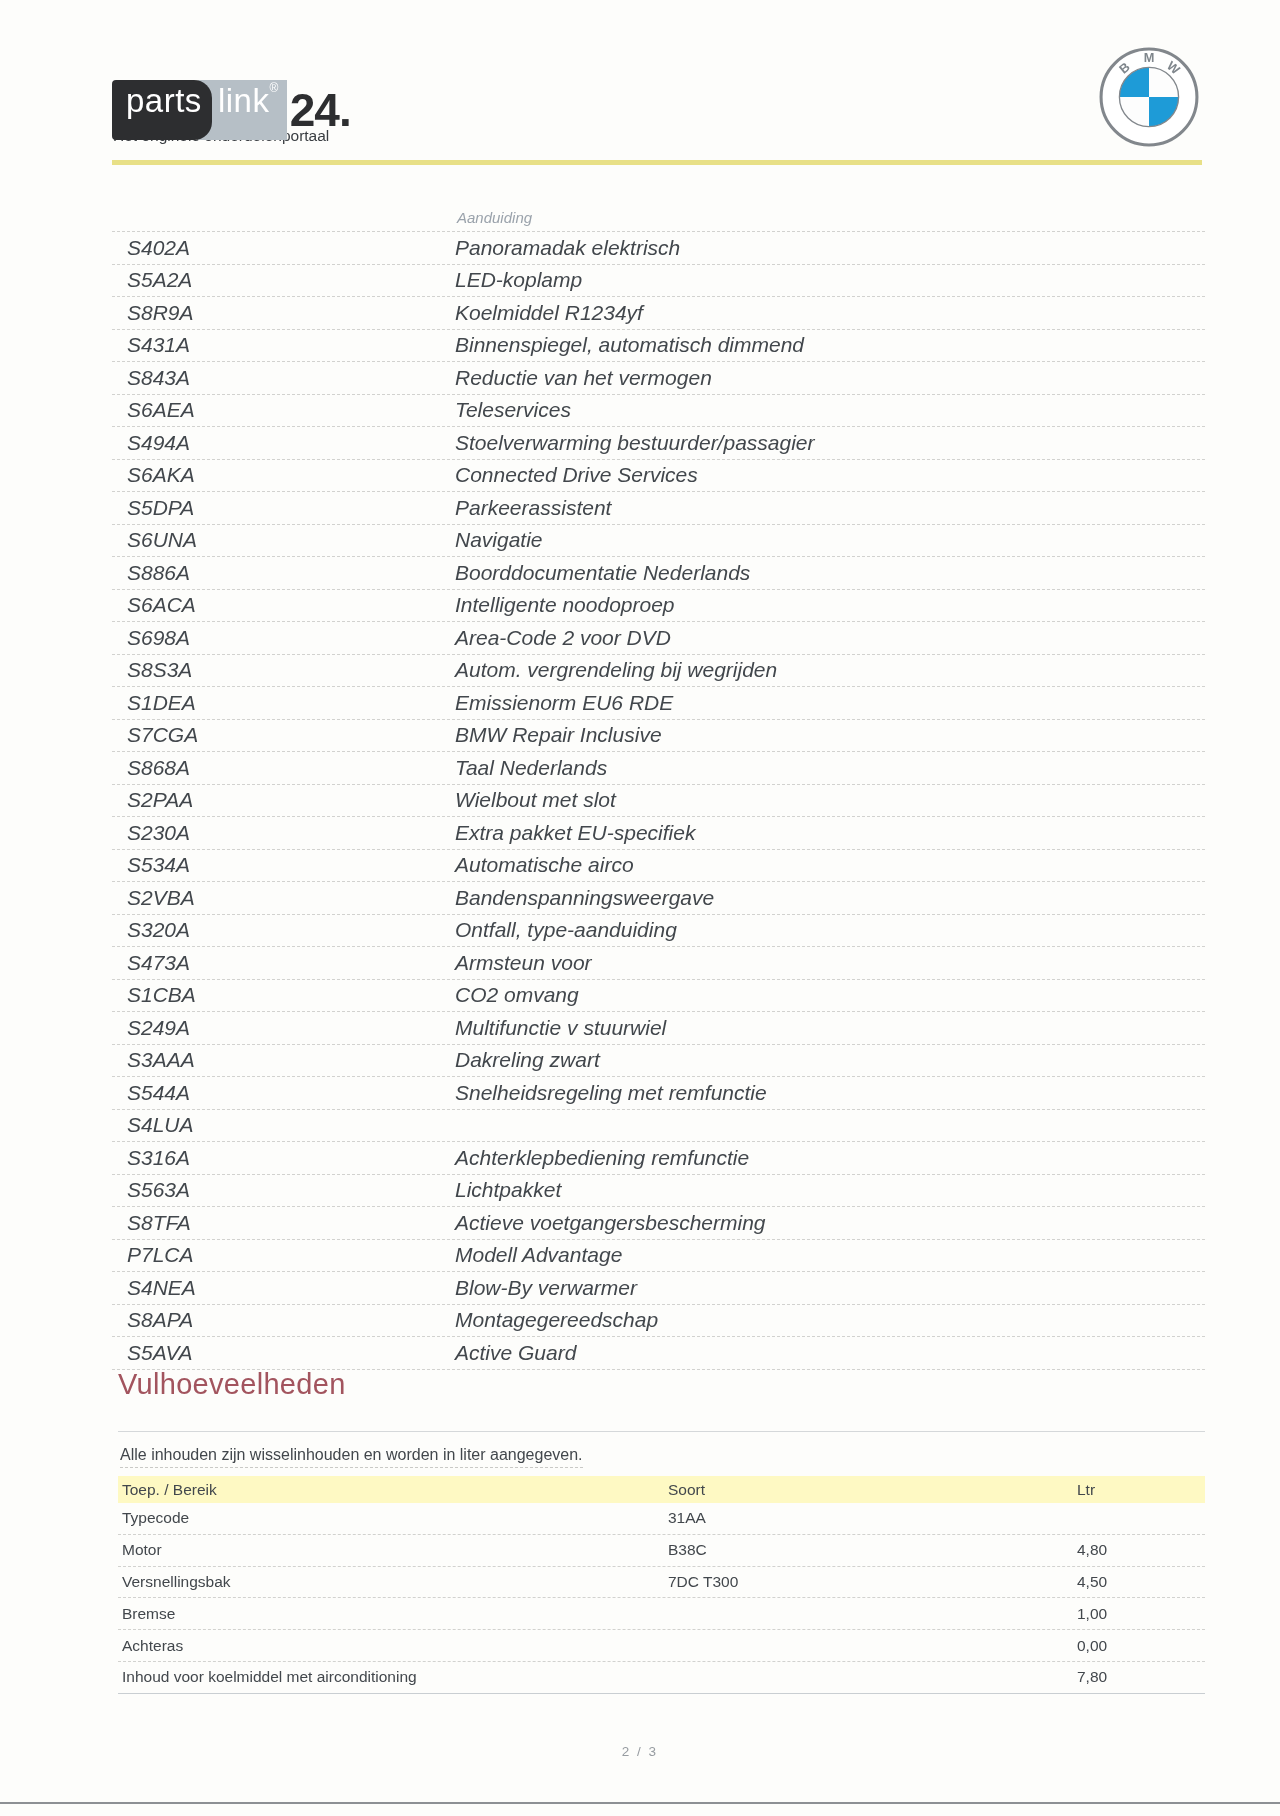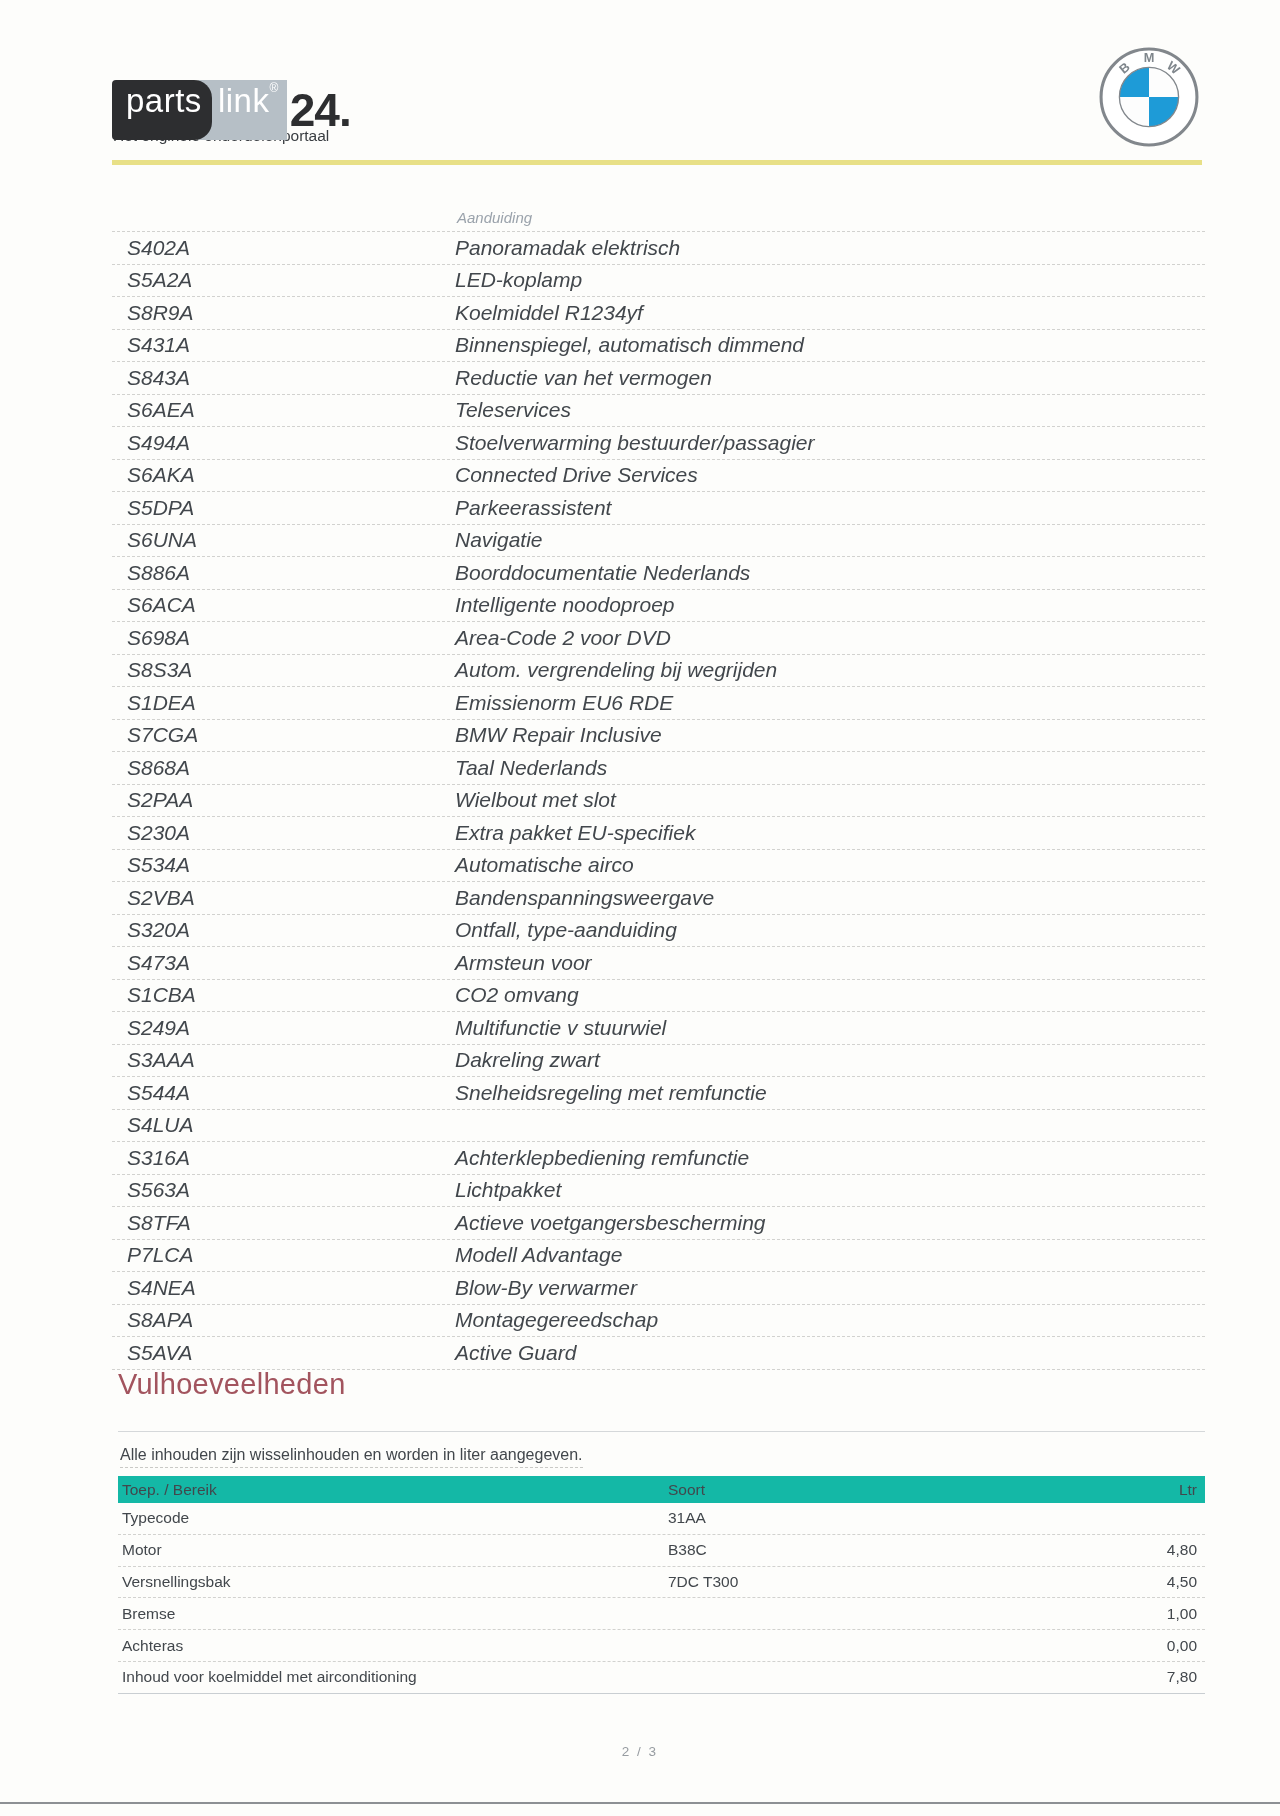--- a/index.html
+++ b/index.html
@@ -59,30 +59,30 @@
   .fill-title{
     position:absolute;left:118px;top:1368px;
     font-size:29px;color:#a2545e;letter-spacing:0.3px;
   }
   .fill-rule{position:absolute;left:118px;top:1431px;width:1087px;height:1px;background:#d5d8da;}
   .fill-note-wrap{position:absolute;left:120px;top:1446px;font-size:16px;}
   .fill-note{display:inline-block;border-bottom:1px dashed #c9c9c6;padding-bottom:3px;}
   .fill-table{position:absolute;left:118px;top:1476px;width:1087px;font-size:15.5px;}
   .f-head{
     height:27px;display:flex;align-items:center;
-    background:#14b8a6;
+    background:#fef9c3;
   }
   .f-row{
     height:30.8px;display:flex;align-items:center;
     border-bottom:1px dashed #d2d2cf;
   }
   .f-row:last-child{border-bottom:1px solid #c9ced2;}
   .c-label{width:546px;padding-left:4px;flex:none;}
   .c-soort{flex:1;}
-  .c-ltr{width:120px;text-align:right;padding-right:8px;flex:none;}
+  .c-ltr{width:120px;text-align:left;padding-right:8px;flex:none;}
 
   
   .page-num{
     position:absolute;left:0;top:1744px;width:1280px;
     text-align:center;font-size:13.5px;color:#979ca1;letter-spacing:2px;
   }
   .bottom-rule{position:absolute;left:0;top:1802px;width:1280px;height:2px;background:#8d9094;}
 </style>
 </head>
 <body>

